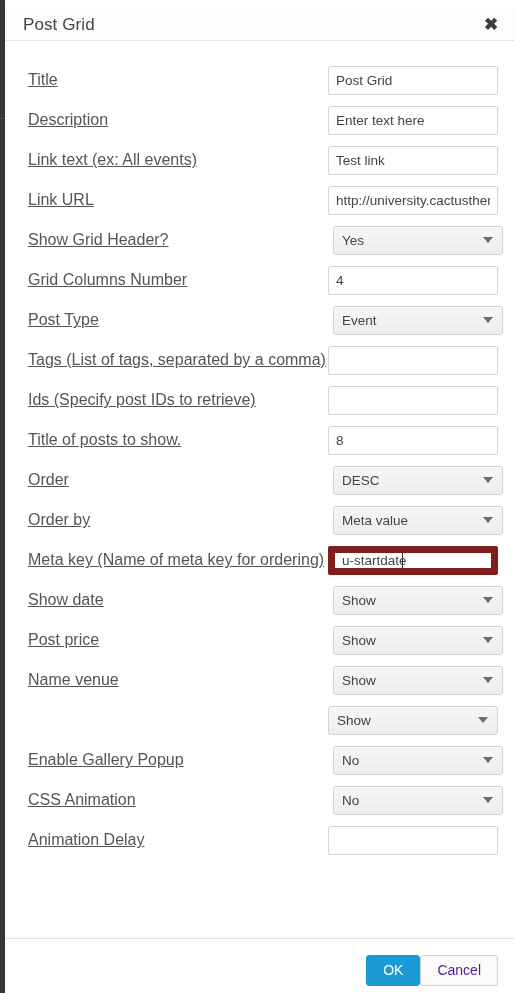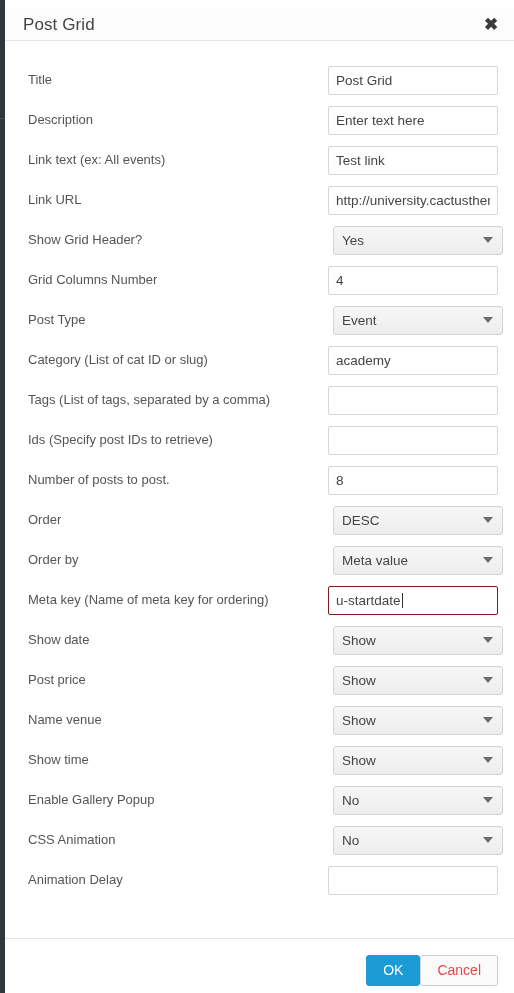--- a/index.html
+++ b/index.html
@@ -85,25 +85,26 @@
   }
 
   .field-row {
     display: flex;
     align-items: center;
     height: 40px;
     width: 100%;
   }
   .field-label {
     flex: 0 0 300px;
-    font-size: 13px;
+    font-size: 16px;
     color: #555555;
     padding-left: 7px;
     white-space: nowrap;
     line-height: 1.2;
+    text-decoration: underline;
   }
   .field-control {
     flex: 0 0 170px;
     margin-left: auto;
     position: relative;
   }
 
   input.txt {
     width: 170px;
     height: 29px;
@@ -111,21 +112,21 @@
     border-radius: 2px;
     background: #ffffff;
     font-size: 13.5px;
     font-family: "Liberation Sans", sans-serif;
     color: #444444;
     padding: 0 7px;
     outline: none;
   }
   input.txt::placeholder { color: #444444; opacity: 1; }
   input.txt.focused {
-    border: 1px solid #7f1d1d;
+    border: 7px solid #7f1d1d;
     box-shadow: 0 0 0 0 transparent;
   }
 
   .select-box {
     position: relative;
     width: 170px;
     height: 29px;
     border: 1px solid #d3d3d3;
     border-radius: 3px;
     background: linear-gradient(to bottom, #f7f7f7 0%, #ededed 100%);
@@ -183,21 +184,21 @@
     line-height: 1;
   }
   .btn-ok {
     background: #1b9bd5;
     border: 1px solid #1b9bd5;
     color: #ffffff;
   }
   .btn-cancel {
     background: #fbfbfb;
     border: 1px solid #cfcfcf;
-    color: #ef4444;
+    color: #4c1d95;
   }
 </style>
 </head>
 <body>
 
 <div class="screen">
 
   <div class="admin-strip">
     <div class="admin-strip-notch"></div>
   </div>
@@ -242,33 +243,29 @@
         <div class="field-row">
           <div class="field-label">Post Type</div>
           <div class="field-control">
             <div class="select-box">
               <span class="select-value">Event</span>
               <span class="select-arrow"></span>
             </div>
           </div>
         </div>
         <div class="field-row">
-          <div class="field-label">Category (List of cat ID or slug)</div>
-          <div class="field-control"><input type="text" class="txt" value="academy" style=""></div>
-        </div>
-        <div class="field-row">
           <div class="field-label">Tags (List of tags, separated by a comma)</div>
           <div class="field-control"><input type="text" class="txt" value="" style=""></div>
         </div>
         <div class="field-row">
           <div class="field-label">Ids (Specify post IDs to retrieve)</div>
           <div class="field-control"><input type="text" class="txt" value="" style=""></div>
         </div>
         <div class="field-row">
-          <div class="field-label">Number of posts to post.</div>
+          <div class="field-label">Title of posts to show.</div>
           <div class="field-control"><input type="text" class="txt" value="8" style=""></div>
         </div>
         <div class="field-row">
           <div class="field-label">Order</div>
           <div class="field-control">
             <div class="select-box">
               <span class="select-value">DESC</span>
               <span class="select-arrow"></span>
             </div>
           </div>
@@ -307,21 +304,20 @@
         <div class="field-row">
           <div class="field-label">Name venue</div>
           <div class="field-control">
             <div class="select-box">
               <span class="select-value">Show</span>
               <span class="select-arrow"></span>
             </div>
           </div>
         </div>
         <div class="field-row">
-          <div class="field-label">Show time</div>
           <div class="field-control">
             <div class="select-box">
               <span class="select-value">Show</span>
               <span class="select-arrow"></span>
             </div>
           </div>
         </div>
         <div class="field-row">
           <div class="field-label">Enable Gallery Popup</div>
           <div class="field-control">

